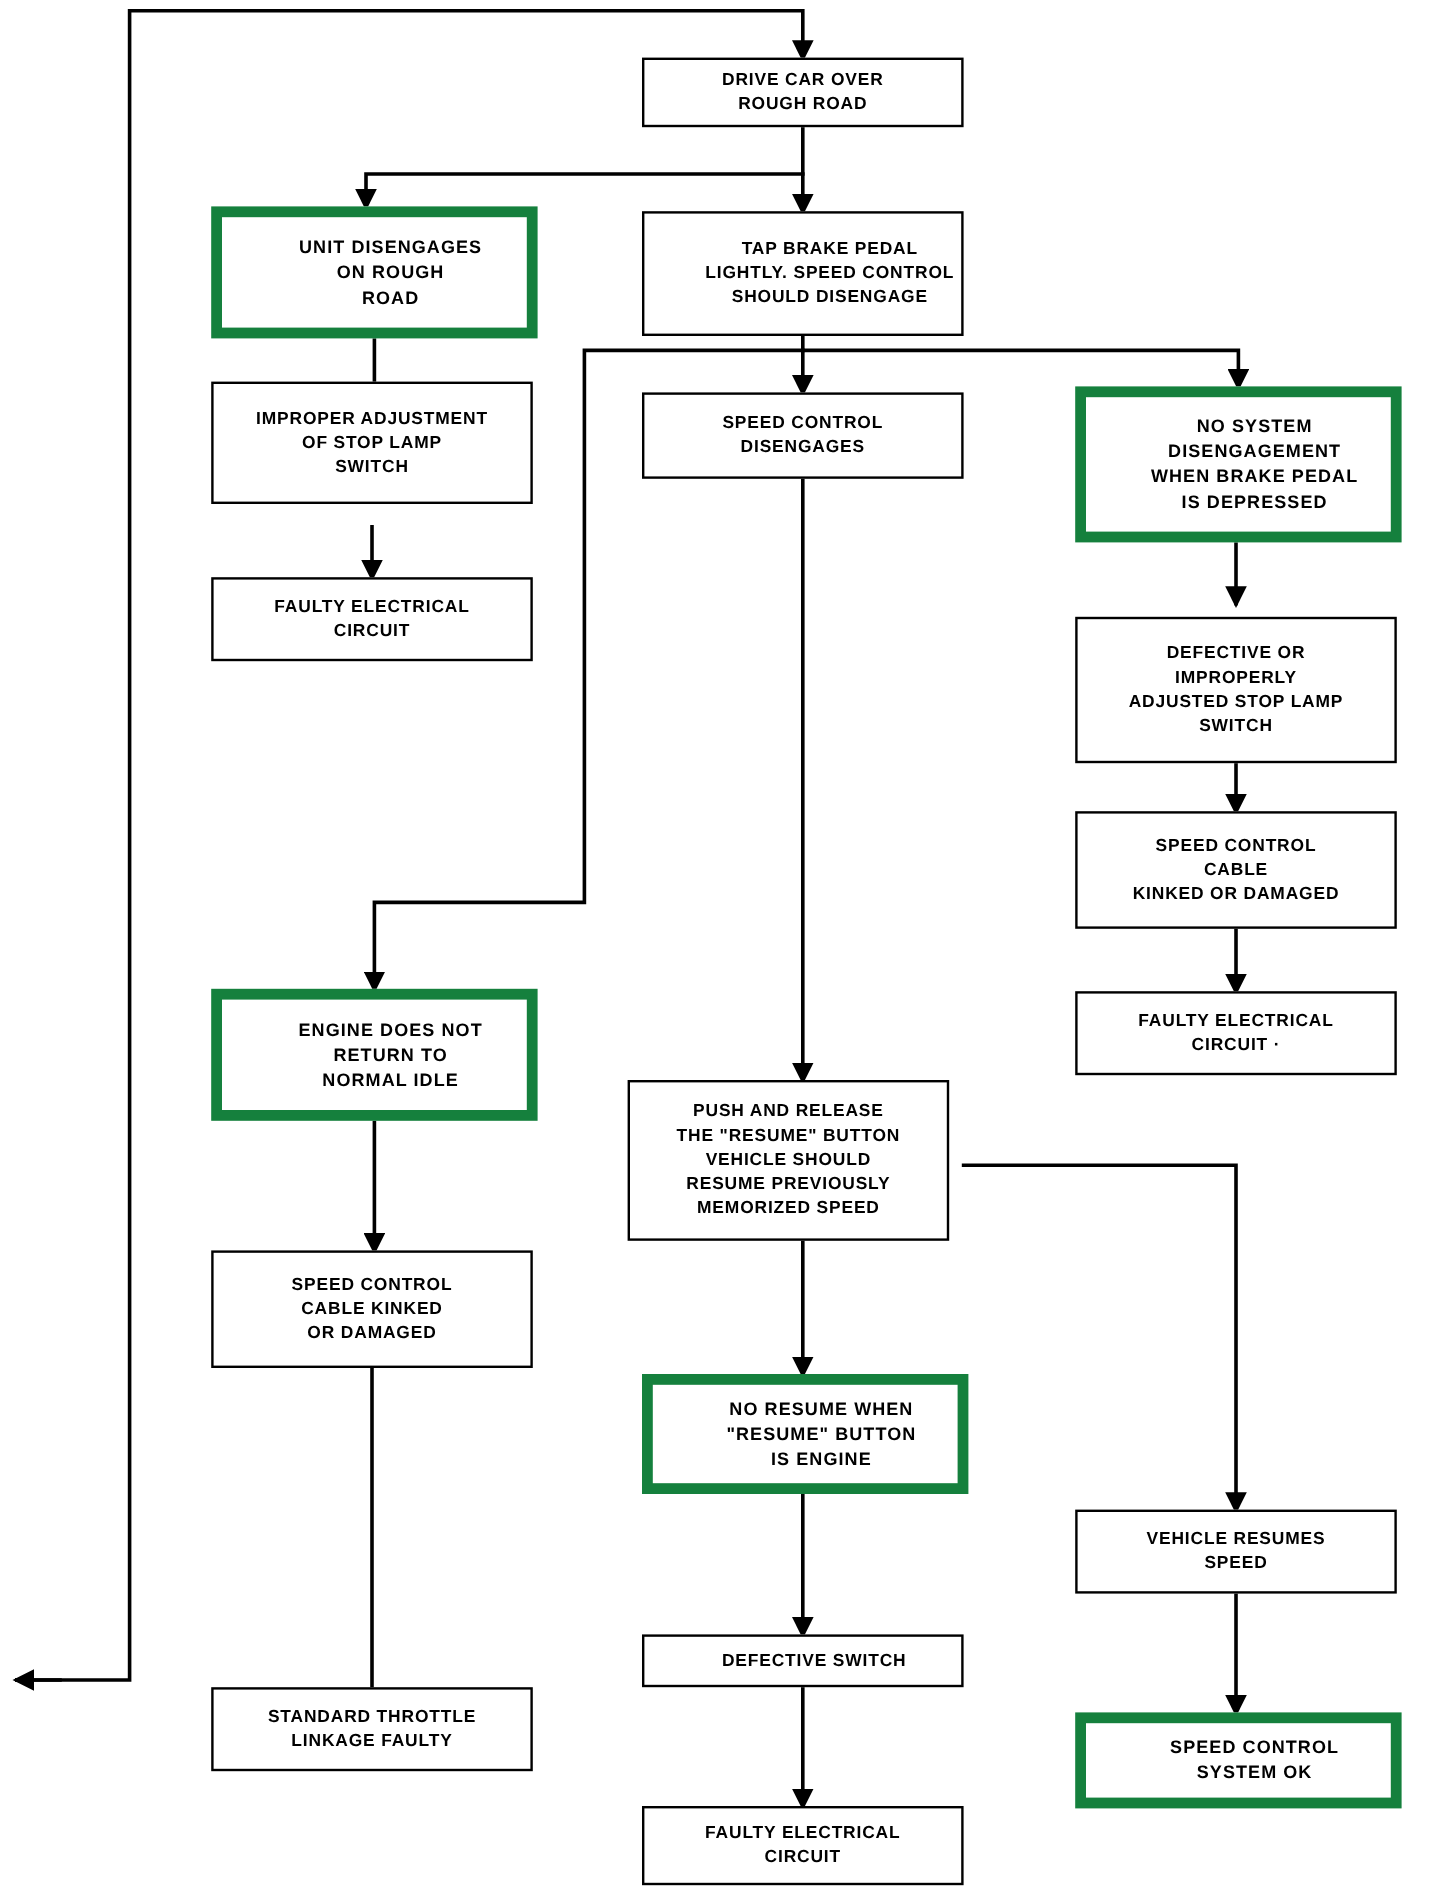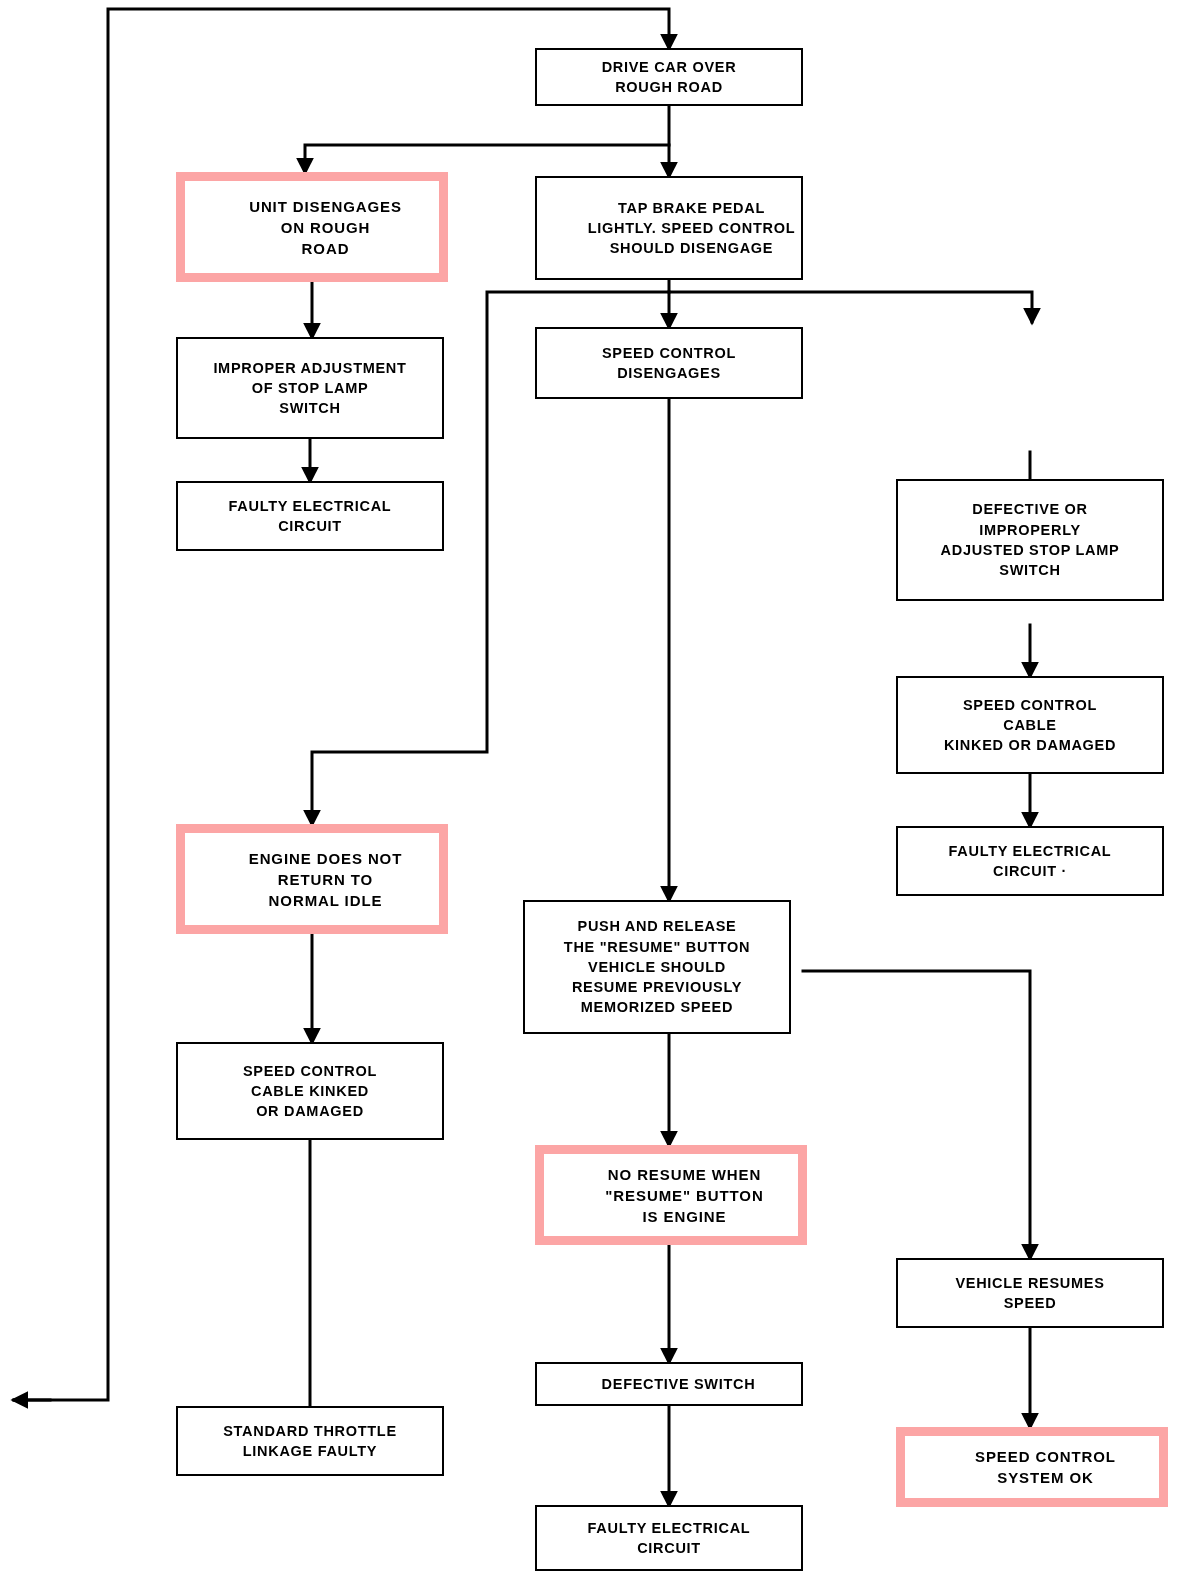--- a/index.html
+++ b/index.html
@@ -32,21 +32,21 @@
     position: absolute;
     box-sizing: border-box;
     background: #ffffff;
     border: 2px solid #000000;
     display: flex;
     align-items: center;
     justify-content: center;
     text-align: center;
   }
   .node-box.emphasis {
-    border: 9px solid #fca5a5;
+    border: 9px solid #15803d;
     box-shadow: 0 0 0 0 #000;
     padding-left: 27px;
   }
   .node-label {
     font-family: "Liberation Sans", sans-serif;
     font-size: 14.5px;
     font-weight: bold;
     letter-spacing: 0.7px;
     line-height: 1.40;
     color: #000000;
@@ -125,38 +125,44 @@
 ON ROUGH
 ROAD</span>
   </div>
 
   <div class="node-box" style="left:535px; top:176px; width:268px; height:104px;padding-left:45px;">
     <span class="node-label">TAP BRAKE PEDAL
 LIGHTLY. SPEED CONTROL
 SHOULD DISENGAGE</span>
   </div>
 
-  <div class="node-box" style="left:176px; top:337px; width:268px; height:102px;justify-content:center;">
+  <div class="node-box" style="left:176px; top:318px; width:268px; height:102px;justify-content:center;">
     <span class="node-label">IMPROPER ADJUSTMENT
 OF STOP LAMP
 SWITCH</span>
   </div>
 
   <div class="node-box" style="left:535px; top:327px; width:268px; height:72px;">
     <span class="node-label">SPEED CONTROL
 DISENGAGES</span>
   </div>
 
+  <div class="node-box emphasis" style="left:896px; top:322px; width:272px; height:130px;">
+    <span class="node-label">NO SYSTEM
+DISENGAGEMENT
+WHEN BRAKE PEDAL
+IS DEPRESSED</span>
+  </div>
 
   <div class="node-box" style="left:176px; top:481px; width:268px; height:70px;">
     <span class="node-label">FAULTY ELECTRICAL
 CIRCUIT</span>
   </div>
 
-  <div class="node-box" style="left:896px; top:479px; width:268px; height:122px;">
+  <div class="node-box" style="left:896px; top:514px; width:268px; height:122px;">
     <span class="node-label">DEFECTIVE OR
 IMPROPERLY
 ADJUSTED STOP LAMP
 SWITCH</span>
   </div>
 
   <div class="node-box" style="left:896px; top:676px; width:268px; height:98px;">
     <span class="node-label">SPEED CONTROL
 CABLE
 KINKED OR DAMAGED</span>

